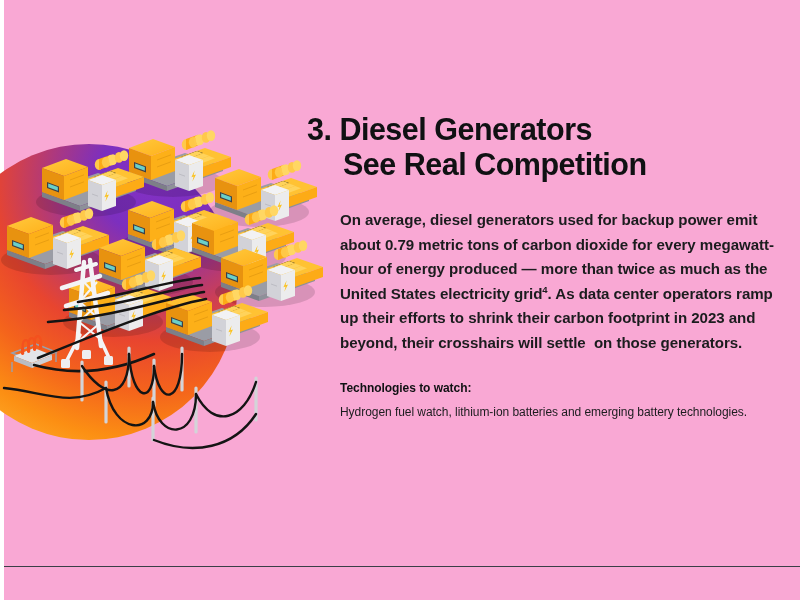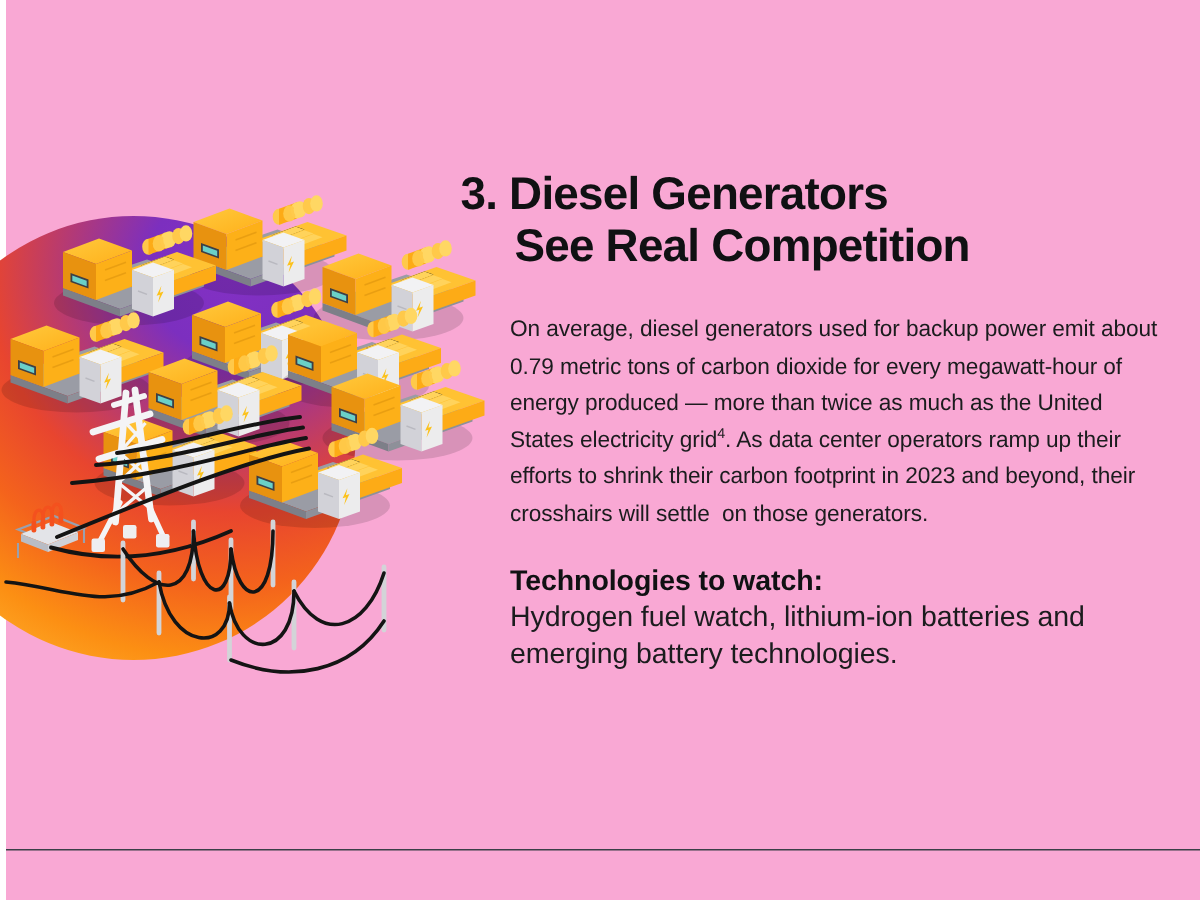--- a/index.html
+++ b/index.html
@@ -61,31 +61,32 @@
 
   #body-copy {
     margin: 0;
     padding-left: 33px;
     margin-top: 26px;
     font-size: 15.1px;
     line-height: 24.6px;
     color: #1b1c1e;
     letter-spacing: -0.05px;
     white-space: pre-wrap;
+    font-weight: bold;
   }
   #body-copy sup {
     font-size: 9.5px;
     vertical-align: super;
     line-height: 0;
   }
 
   #watch-block {
     padding-left: 33px;
     margin-top: 20px;
-    font-size: 19px;
+    font-size: 12px;
     line-height: 24.6px;
     letter-spacing: -0.05px;
   }
   #watch-heading {
     font-weight: bold;
     color: #101113;
     display: block;
   }
   #watch-body {
     display: block;

